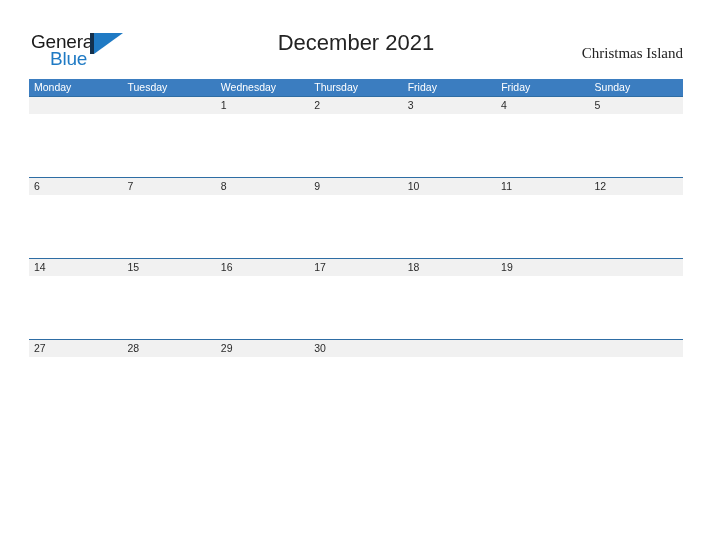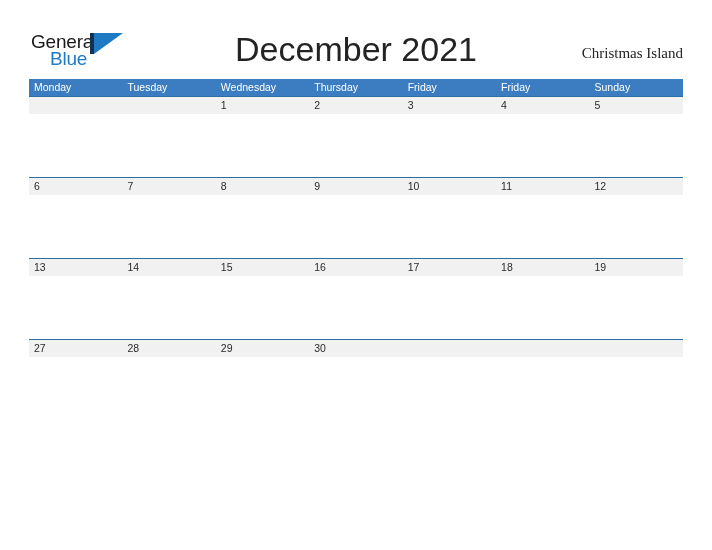--- a/index.html
+++ b/index.html
@@ -77,21 +77,21 @@
     border-top: 21px solid #1f7ac4;
     border-right: 29px solid transparent;
   }
 
   .cal-title {
     position: absolute;
     left: 0;
     top: 30px;
     width: 712px;
     text-align: center;
-    font-size: 34px;
+    font-size: 22px;
     color: #232323;
     font-family: "Liberation Sans", sans-serif;
     font-weight: normal;
   }
   .cal-location {
     position: absolute;
     right: 29px;
     top: 45px;
     font-size: 15px;
     color: #232323;
@@ -104,20 +104,21 @@
     position: absolute;
     left: 29px;
     top: 79px;
     width: 654px;
   }
   .dow-row {
     display: flex;
     width: 654px;
     height: 17px;
     background: #3b7dc0;
+    justify-content: center;
   }
   .dow-cell {
     width: 93.43px;
     box-sizing: border-box;
     padding-left: 5px;
     font-size: 10.5px;
     line-height: 17px;
     color: #ffffff;
     white-space: nowrap;
     overflow: hidden;
@@ -233,21 +234,20 @@
         <div class="event-cell"></div>
         <div class="event-cell"></div>
         <div class="event-cell"></div>
         <div class="event-cell"></div>
         <div class="event-cell"></div>
       </div>
     </div>
 
     <div class="week">
       <div class="week-dates">
-        <div class="date-cell">13</div>
         <div class="date-cell">14</div>
         <div class="date-cell">15</div>
         <div class="date-cell">16</div>
         <div class="date-cell">17</div>
         <div class="date-cell">18</div>
         <div class="date-cell">19</div>
       </div>
       <div class="week-body">
         <div class="event-cell"></div>
         <div class="event-cell"></div>

